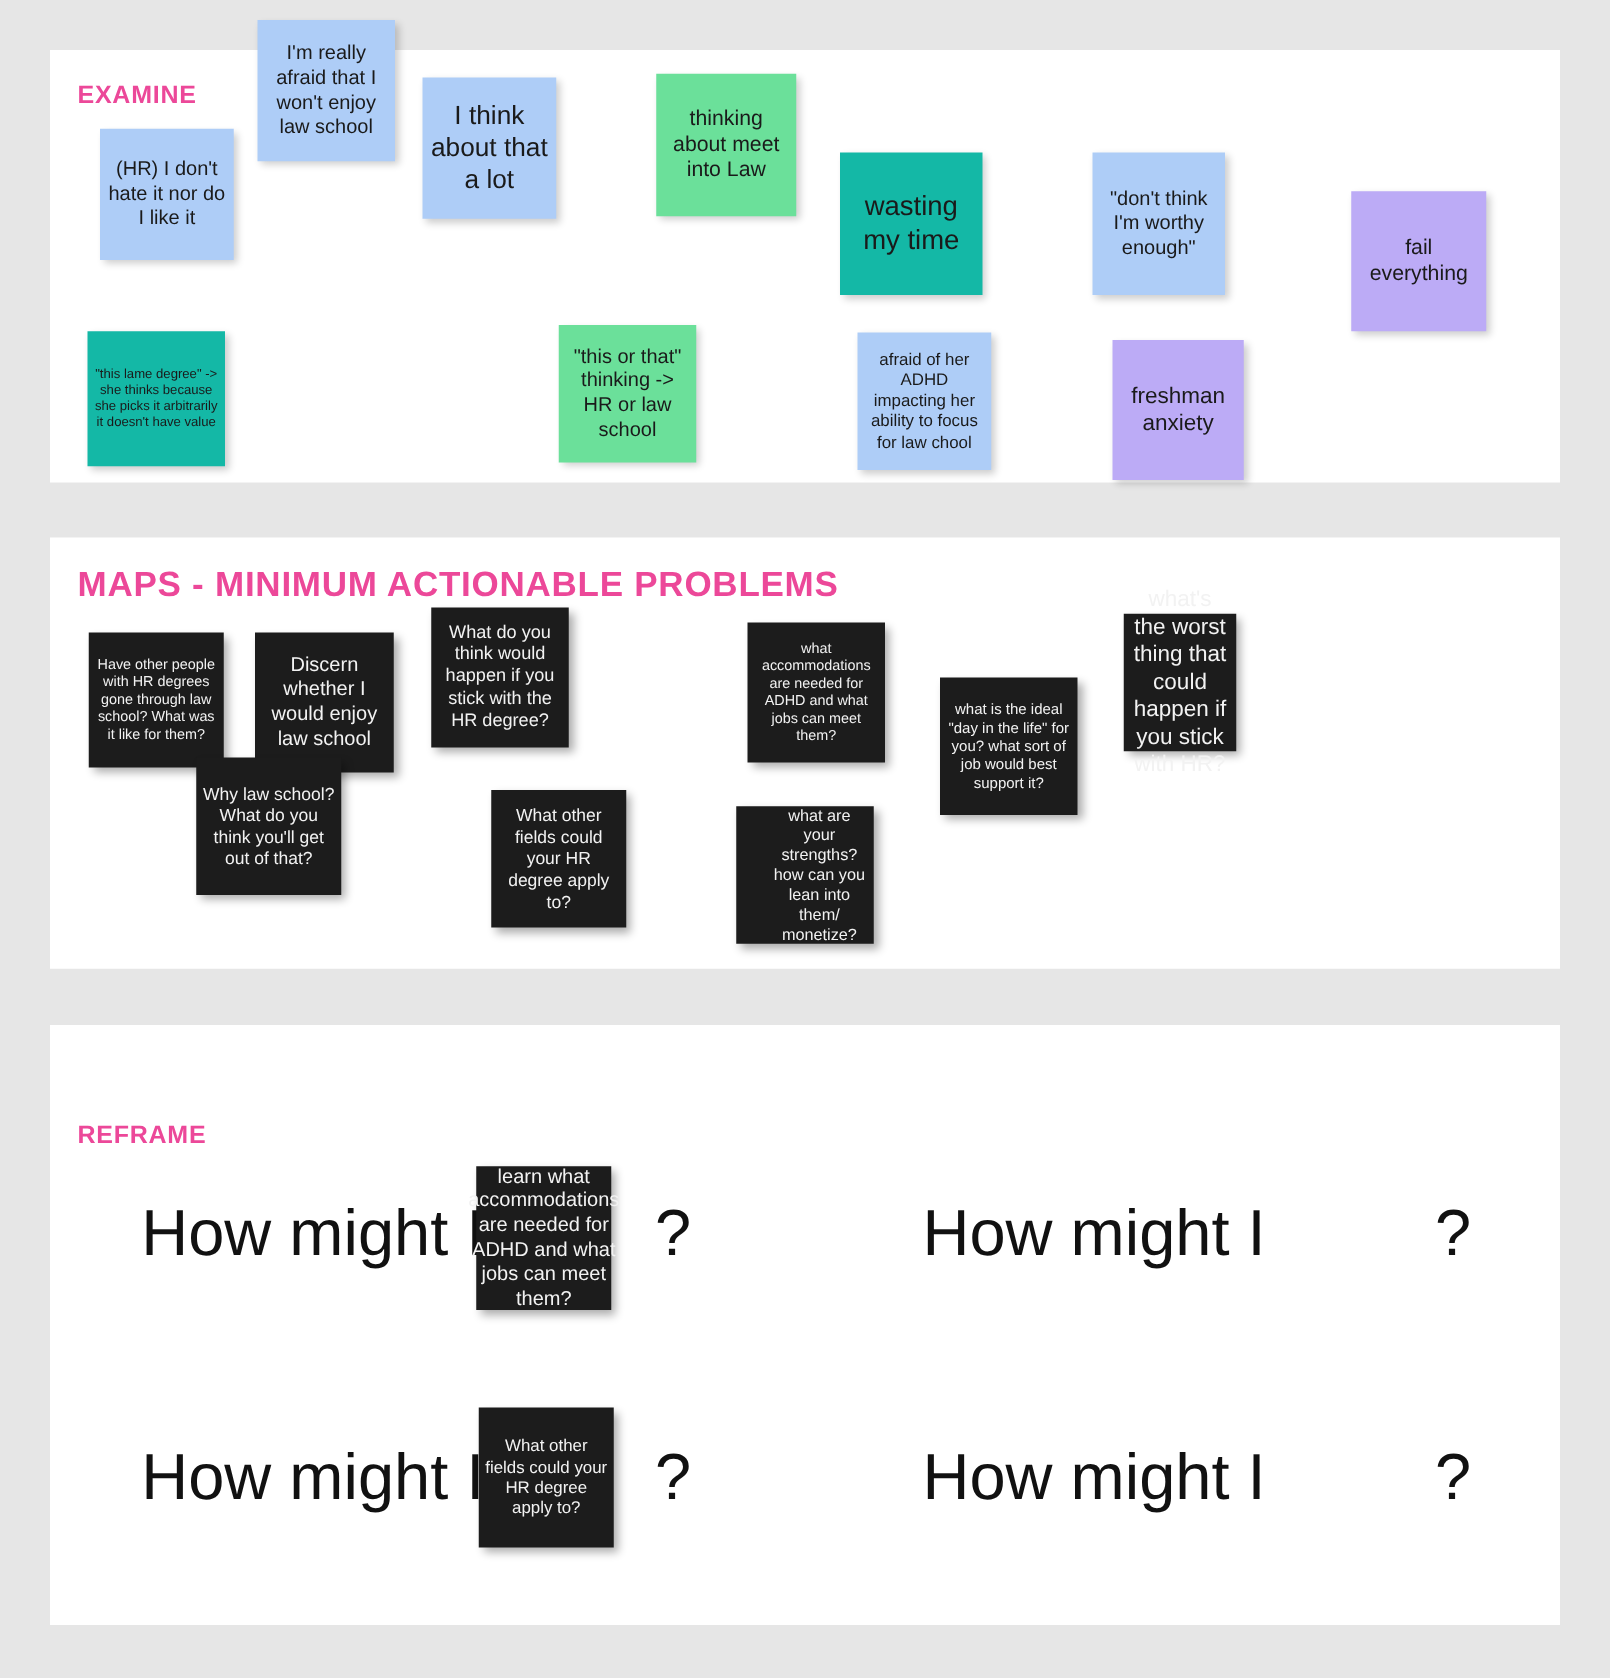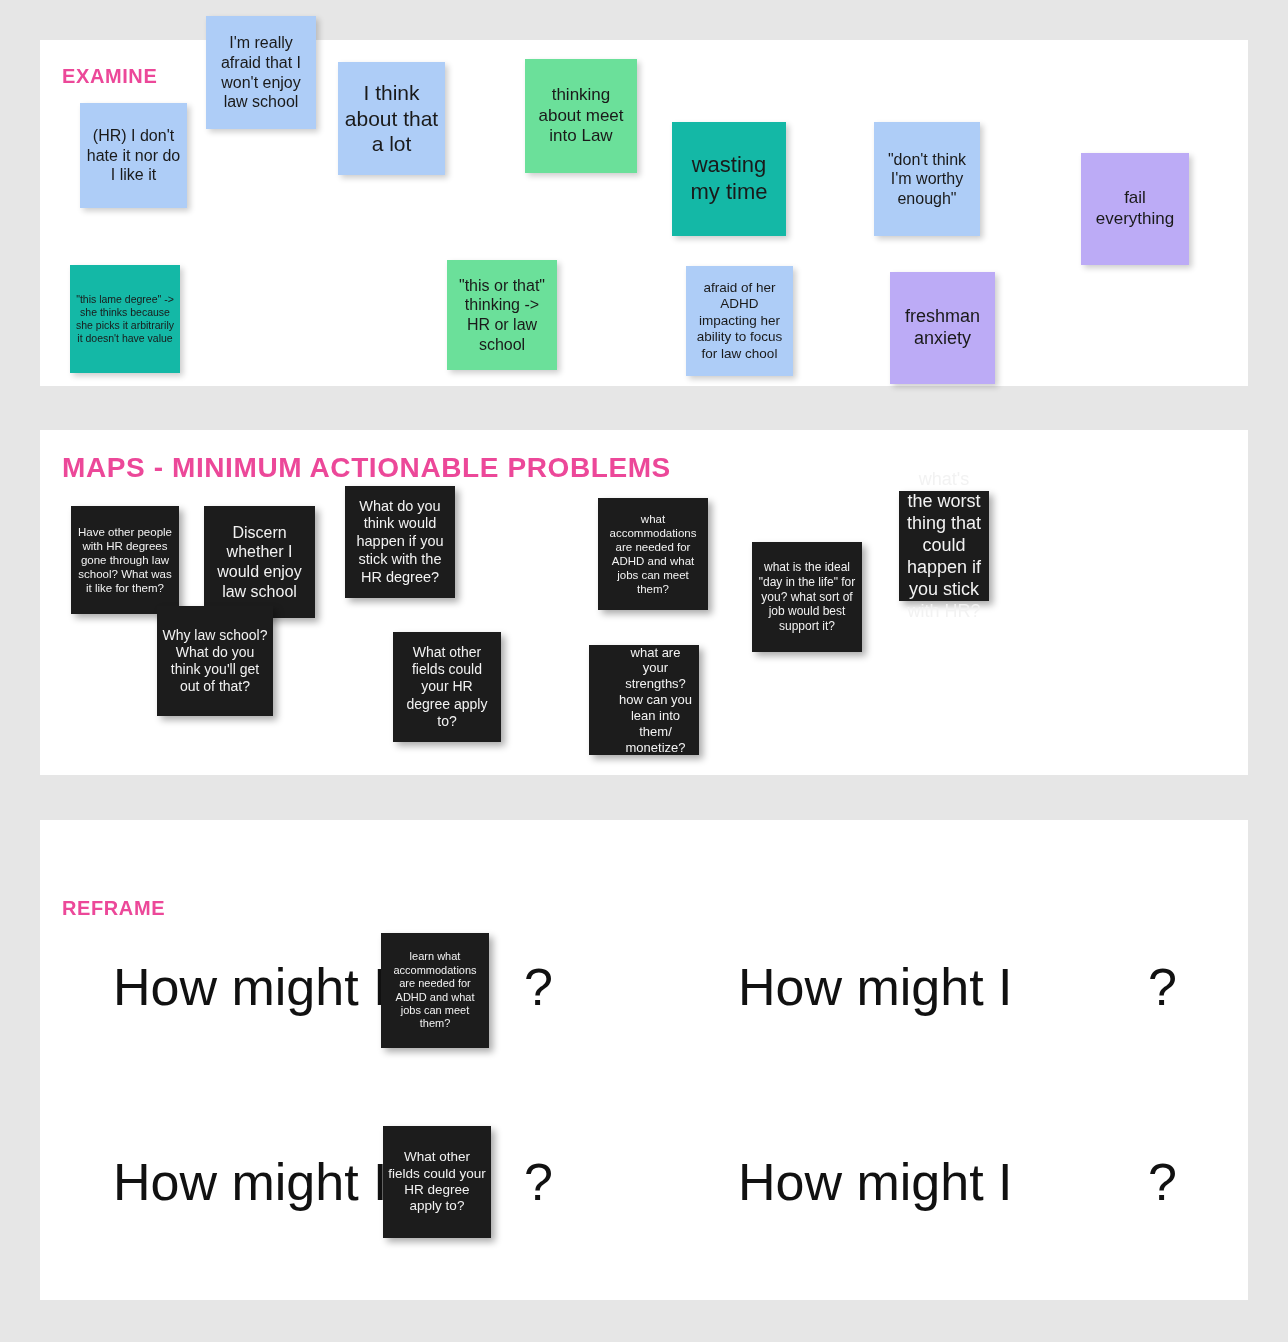--- a/index.html
+++ b/index.html
@@ -124,21 +124,21 @@
 
 <div class="note black" style="left:393px; top:632px; width:108px; height:110px; font-size:14px;">What other fields could your HR degree apply to?</div>
 
 <div class="note black" style="left:589px; top:645px; width:110px; height:110px; font-size:13px;padding-left:28px;">what are your strengths? how can you lean into them/ monetize?</div>
 
 <div class="panel" id="panel-reframe">
   <div class="section-title" id="title-reframe">REFRAME</div>
 </div>
 
 <div class="hmi" style="left:113px; top:957px;">How might I</div>
-<div class="note black" style="left:381px; top:933px; width:108px; height:115px; font-size:11px;">learn what accommodations are needed for ADHD and what jobs can meet them?</div>
+<div class="note black" style="left:381px; top:933px; width:108px; height:115px; font-size:16px;">learn what accommodations are needed for ADHD and what jobs can meet them?</div>
 <div class="qmark" style="left:524px; top:957px;">?</div>
 
 <div class="hmi" style="left:738px; top:957px;">How might I</div>
 <div class="qmark" style="left:1148px; top:957px;">?</div>
 
 <div class="hmi" style="left:113px; top:1152px;">How might I</div>
 <div class="note black" style="left:383px; top:1126px; width:108px; height:112px; font-size:13.5px;">What other fields could your HR degree apply to?</div>
 <div class="qmark" style="left:524px; top:1152px;">?</div>
 
 <div class="hmi" style="left:738px; top:1152px;">How might I</div>

